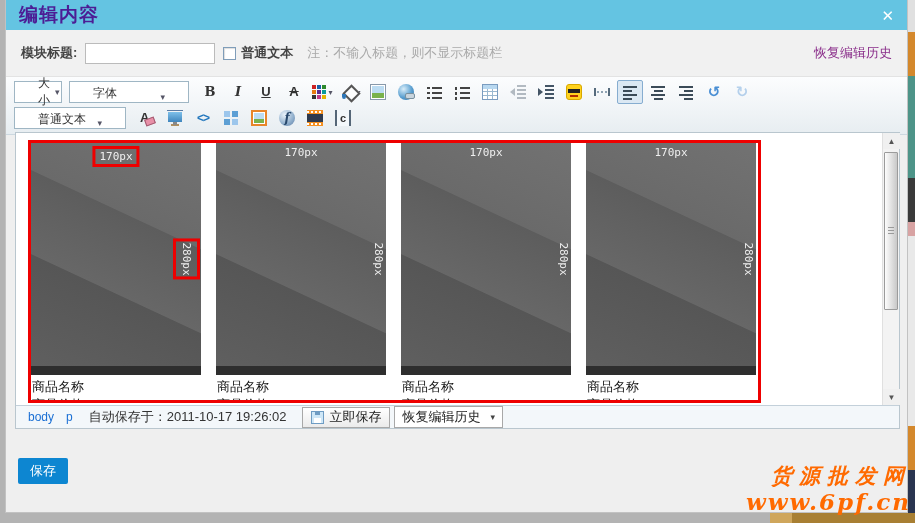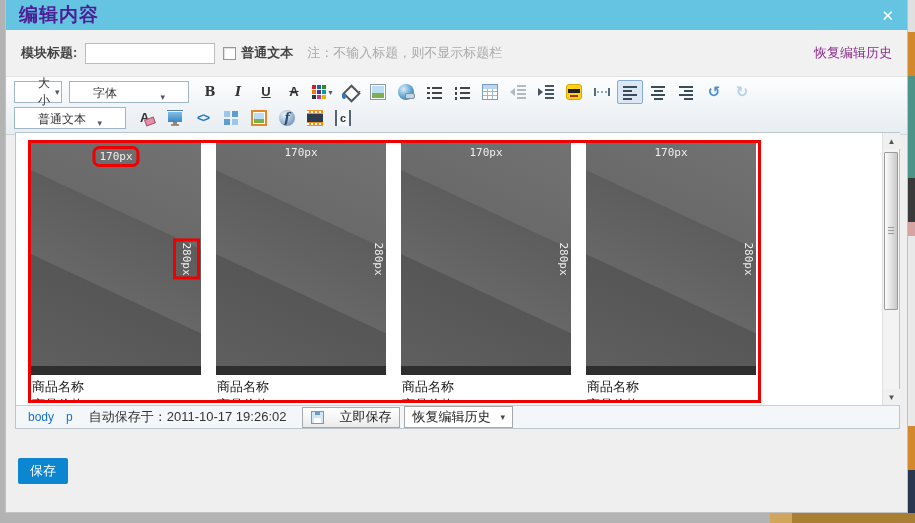--- a/index.html
+++ b/index.html
@@ -123,21 +123,21 @@
   
   .editor { position:absolute; left:9px; top:132px; width:885px; height:297px; background:#fff; border:1px solid #b9c6ce; }
   .viewport { position:absolute; left:0; top:0; right:17px; bottom:23px; overflow:hidden; background:#fff; }
   .redrect { position:absolute; left:12px; top:7px; width:733px; height:263px; border:3px solid #ee0000;
     display:flex; gap:15px; overflow:hidden; }
   .card { width:170px; flex:none; background:#fff; }
   .pimg { position:relative; height:232px;
     background:linear-gradient(205deg,#727272 0%,#6a6a6a 34%,#5d5d5d 34.3%,#676767 61%,#565656 61.3%,#606060 100%); }
   .pimg .shade { position:absolute; left:0; right:0; bottom:0; height:9px; background:#2e2e2e; }
   .wlab { position:absolute; top:3px; left:50%; transform:translateX(-50%);
-    font-family:"DejaVu Sans Mono",monospace; font-size:11px; color:#efefef; white-space:nowrap;border-radius:7px; }
+    font-family:"DejaVu Sans Mono",monospace; font-size:11px; color:#efefef; white-space:nowrap; }
   .hlab { position:absolute; right:1px; top:50%; transform:translateY(-50%); writing-mode:vertical-rl;
     font-family:"DejaVu Sans Mono",monospace; font-size:11px; color:#efefef; }
   .wlab.hl, .hlab.hl { border:3px solid #ee0000; padding:1px 4px; }
   .pname { font-size:13px; color:#151515; padding:4px 1px 0; line-height:15px; }
   .pprice { font-size:13px; color:#151515; padding:3px 1px 0; line-height:15px; }
 
   
   .scrollbar { position:absolute; right:0; top:0; bottom:23px; width:17px; background:#f3f3f3; border-left:1px solid #e0e0e0; }
   .sb-up,.sb-down { position:absolute; left:0; width:17px; height:16px; display:flex; align-items:center;
     justify-content:center; font-size:8px; color:#555; background:#f0f0f0; cursor:pointer; }
@@ -148,21 +148,21 @@
     background:repeating-linear-gradient(#9a9a9a 0 1px,transparent 1px 3px); }
 
   
   .statusbar { position:absolute; left:0; right:0; bottom:0; height:23px; background:#f3f7fa;
     border-top:1px solid #c3d0da; display:flex; align-items:center; padding:0 6px 0 12px; font-size:12px; }
   .crumb { color:#1a6fd4; cursor:pointer; }
   .crumb + .crumb { margin-left:12px; }
   .notice { margin-left:auto; color:#333; font-size:13px; }
   .time { color:#333; font-size:13px; margin-left:16px; }
   .savenow { height:21px; border:1px solid #a8a8a8; background:linear-gradient(#fff,#ebebeb);
-    display:flex; align-items:center; gap:15px; padding:0 8px; font-size:13px; color:#222; margin-left:16px; cursor:pointer; }
+    display:flex; align-items:center; gap:5px; padding:0 8px; font-size:13px; color:#222; margin-left:16px; cursor:pointer; }
   .floppy { width:13px; height:13px; background-color:#cfe7f7; border:1px solid #6f9cc3;
     background-image:linear-gradient(#fff,#fff),linear-gradient(#6f9cc3,#6f9cc3);
     background-position:2px 6px,3px 0; background-size:7px 5px,5px 3px; background-repeat:no-repeat; }
   .history { height:22px; border:1px solid #a8a8a8; background:#fff; display:flex; align-items:center;
     gap:10px; padding:0 7px; font-size:13px; color:#222; margin-left:4px; cursor:pointer; }
   .history .dcaret { font-size:9px; color:#444; }
 
   
   .savebtn { position:absolute; left:12px; top:458px; width:50px; height:26px; background:#0d86d1;
     color:#fff; font-size:13px; display:flex; align-items:center; justify-content:center; border-radius:2px; cursor:pointer; }
@@ -370,13 +370,17 @@
         <span class="history" data-name="restore-history-dropdown">
           <span data-name="restore-history-label">恢复编辑历史</span>
           <span class="dcaret" data-name="chevron-down-icon">▾</span>
         </span>
       </div>
     </div>
 
     <div class="savebtn" data-name="save-button">保存</div>
   </div>
 
+  <div class="watermark" data-name="watermark">
+    <div class="wm1" data-name="watermark-site-name">货源批发网</div>
+    <div class="wm2" data-name="watermark-url">www.6pf.cn</div>
+  </div>
 </div>
 
 </body></html>

